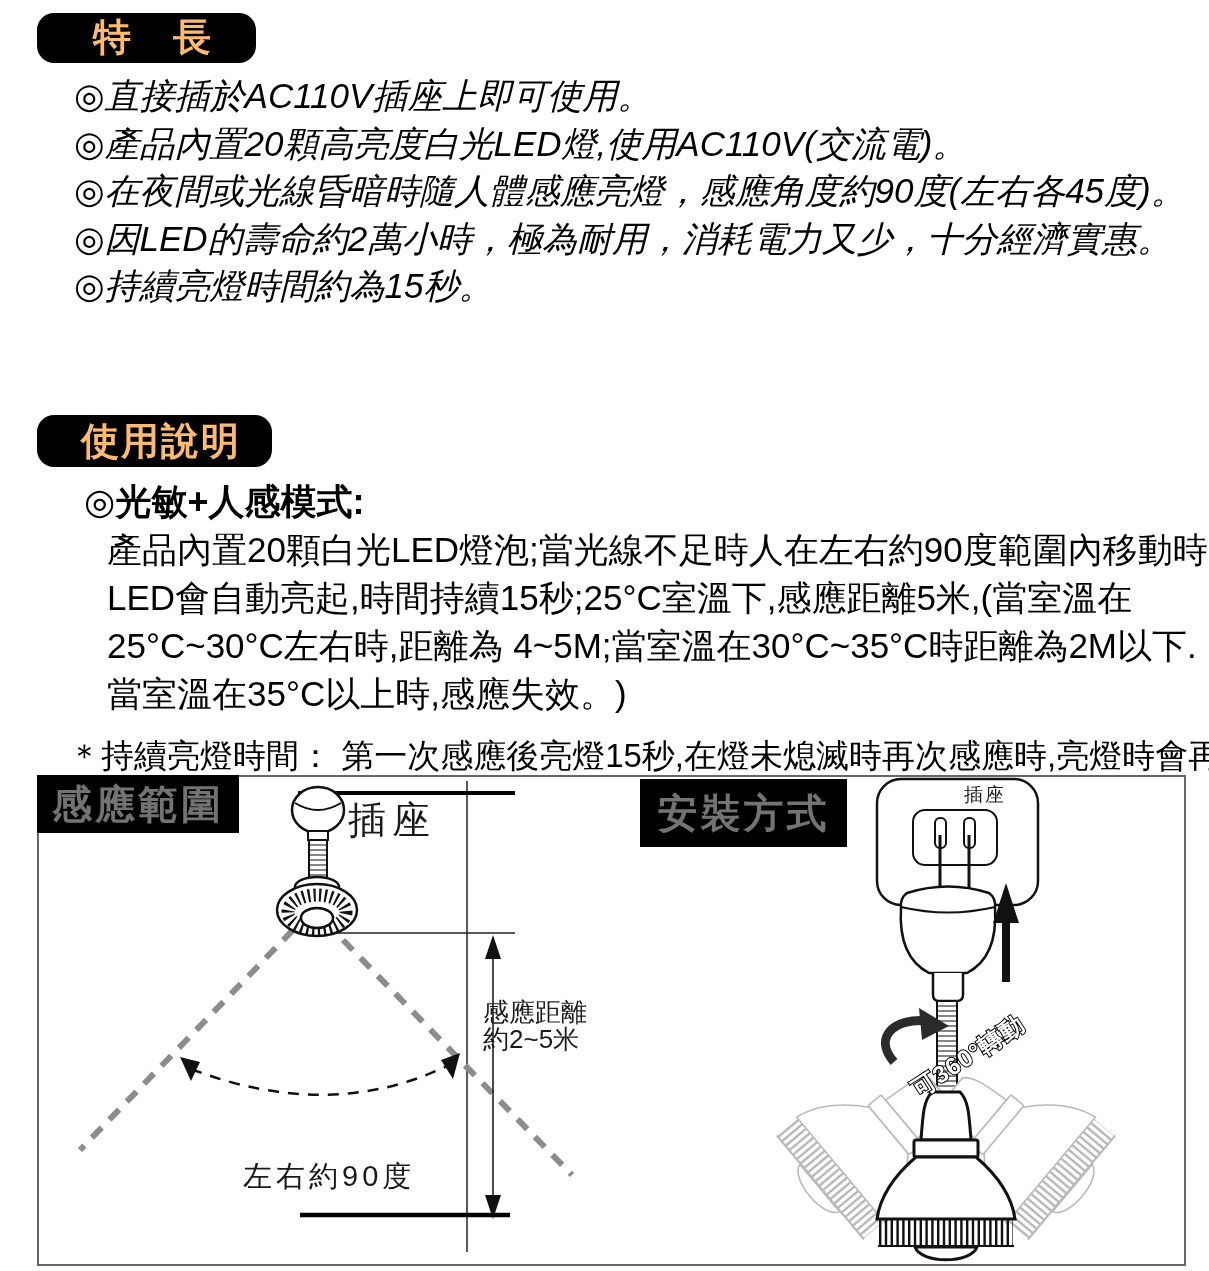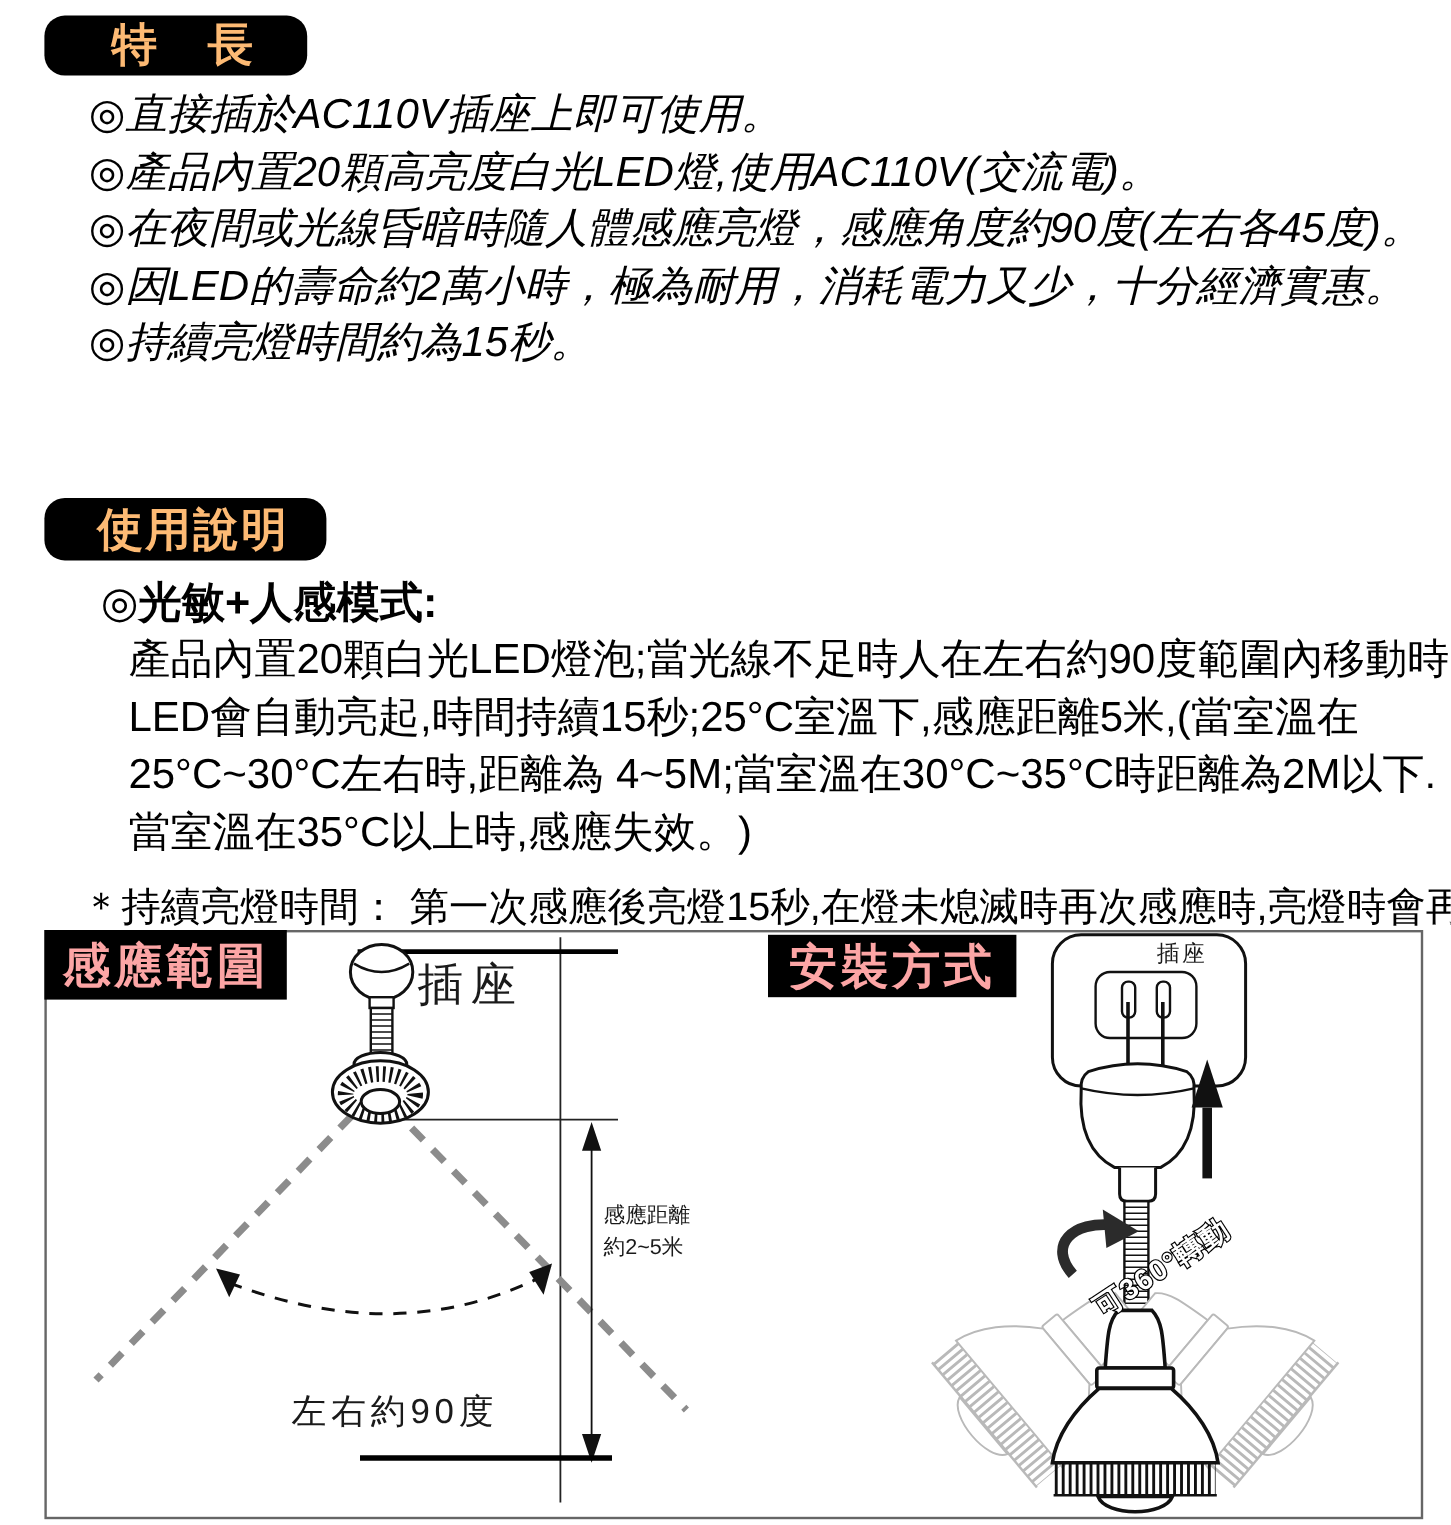--- a/index.html
+++ b/index.html
@@ -7,36 +7,36 @@
     position:relative;width:1209px;height:1271px;background:#fff;
     font-family:"Liberation Sans","DejaVu Sans",sans-serif;color:#000;overflow:hidden;
   }
   .hdr-pill{
     position:absolute;background:#000;color:#fdba74;font-weight:bold;font-size:38px;
     display:flex;align-items:flex-end;justify-content:center;border-radius:17px;
     letter-spacing:2px;
     padding-left:13px;
   }
   .hdr-rect{
-    position:absolute;background:#000;color:#fca5a5;font-weight:bold;font-size:40px;
+    position:absolute;background:#000;color:#737373;font-weight:bold;font-size:40px;
     display:flex;align-items:center;justify-content:center;letter-spacing:3px;z-index:5;
   }
   .feat-list{position:absolute;left:74px;top:72px;font-size:35px;line-height:47.5px;white-space:nowrap;font-style:italic;}
   .mode-title{position:absolute;left:84px;top:478px;font-size:36px;font-weight:bold;white-space:nowrap;}
   .usage-par{position:absolute;left:107px;top:526px;font-size:35px;line-height:48px;white-space:nowrap;}
   .note-line{position:absolute;left:68px;top:734px;font-size:33px;white-space:nowrap;}
   #diagram-box{
     position:absolute;left:37px;top:775px;width:1145px;height:487px;
     border:2px solid #666;background:#fff;
   }
   #diagram-box svg{position:absolute;left:0;top:0;}
   .dlabel{position:absolute;white-space:nowrap;color:#1a1a1a;}
   .lbl-outlet-left{left:309px;top:18px;font-size:38px;letter-spacing:6px;}
   .lbl-outlet-right{left:925px;top:5px;font-size:19px;letter-spacing:2px;}
-  .lbl-distance{left:444px;top:222px;font-size:18px;line-height:27px;margin-left:20px;}
+  .lbl-distance{left:444px;top:222px;font-size:26px;line-height:27px;}
   .lbl-angle{left:204px;top:332px;font-size:29px;letter-spacing:4px;margin-top:48px;}
   .lbl-rotate{
     left:884px;top:296px;font-size:24px;font-weight:bold;letter-spacing:1px;
     transform:rotate(-33deg);transform-origin:left bottom;
     color:#fff;-webkit-text-stroke:2px #000;paint-order:stroke fill;
   }
 </style>
 </head>
 <body>
 
@@ -150,21 +150,21 @@
           <polygon points="910,249 880,231 883,263" fill="#2b2b2b"></polygon>
         </g>
 
         <use href="#lampShape" stroke="#111" stroke-width="3"></use>
       </g>
     </svg>
 
     <div class="hdr-rect" style="left:-2px;top:-2px;width:202px;height:58px;">
       <span>感應範圍</span>
     </div>
-    <div class="hdr-rect" style="left:601px;top:2px;width:207px;height:52px;">
+    <div class="hdr-rect" style="left:601px;top:2px;width:207px;height:68px;">
       <span>安裝方式</span>
     </div>
 
     <span class="dlabel lbl-outlet-left">插座</span>
     <span class="dlabel lbl-distance">
       <span style="display:block">感應距離</span>
       <span style="display:block">約2~5米</span>
     </span>
     <span class="dlabel lbl-angle">左右約90度</span>
     <span class="dlabel lbl-outlet-right">插座</span>

